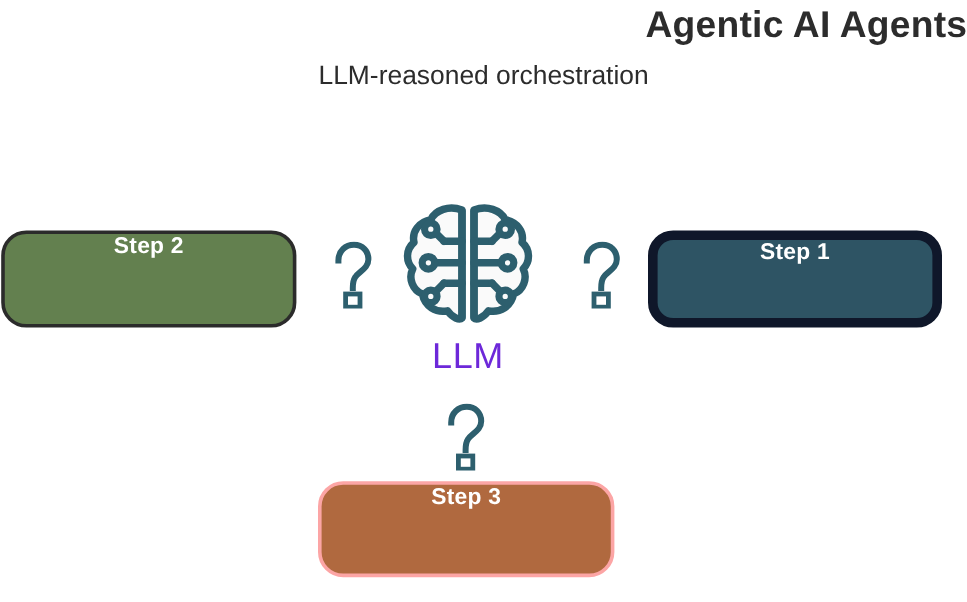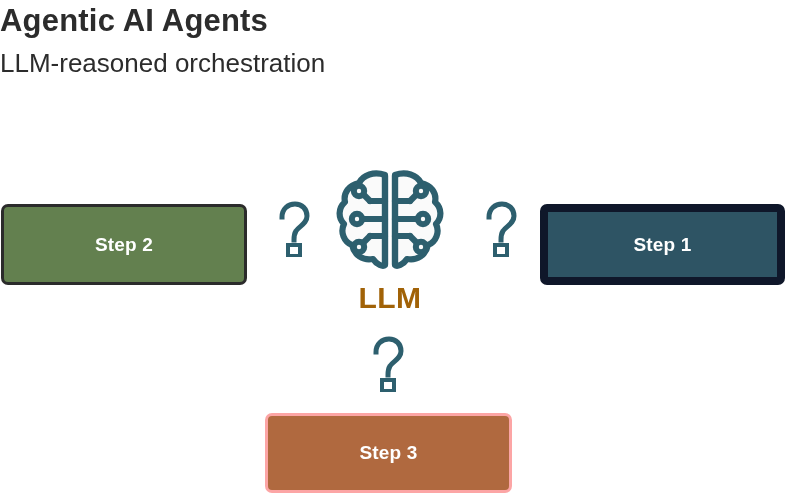--- a/index.html
+++ b/index.html
@@ -19,48 +19,47 @@
     width: 806px;
     height: 502px;
   }
 
   
   .title {
     position: absolute;
     left: 0;
     top: 0;
     width: 806px;
-    text-align: left;
+    text-align: right;
     font-size: 31px;
     font-weight: bold;
     color: #2c2c2c;
     letter-spacing: 0.2px;
     line-height: 34px;
     padding-top: 4px;
   }
   .subtitle {
     position: absolute;
     left: 0;
     top: 50px;
     width: 806px;
-    font-size: 26px;
+    text-align: center;
+    font-size: 22px;
     font-weight: normal;
     color: #2c2c2c;
     line-height: 26px;
   }
 
   
   .step-box {
     position: absolute;
-    border-radius: 7px;
+    border-radius: 21px;
     box-sizing: border-box;
     display: flex;
-    align-items: center;
     justify-content: center;
-    margin-top: 12px;
   }
   .step-label {
     color: #ffffff;
     font-size: 19px;
     font-weight: bold;
     letter-spacing: 0.2px;
     user-select: none;
   }
 
   #step2-box {
@@ -96,22 +95,22 @@
     width: 120px;
     height: 120px;
   }
   #llm-label {
     position: absolute;
     left: 330px;
     top: 281px;
     width: 120px;
     text-align: center;
     font-size: 30px;
-    font-weight: 700;
-    color: #a16207;
+    font-weight: 400;
+    color: #6d28d9;
     line-height: 34px;
     letter-spacing: 0.5px;
   }
 
   
   .qmark {
     position: absolute;
     width: 34px;
     height: 56px;
   }

